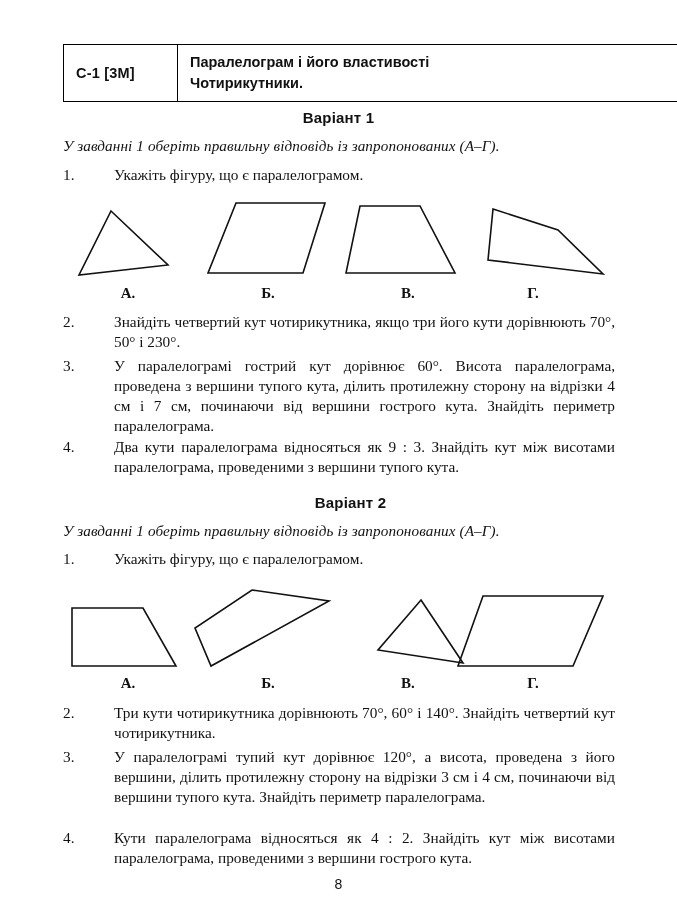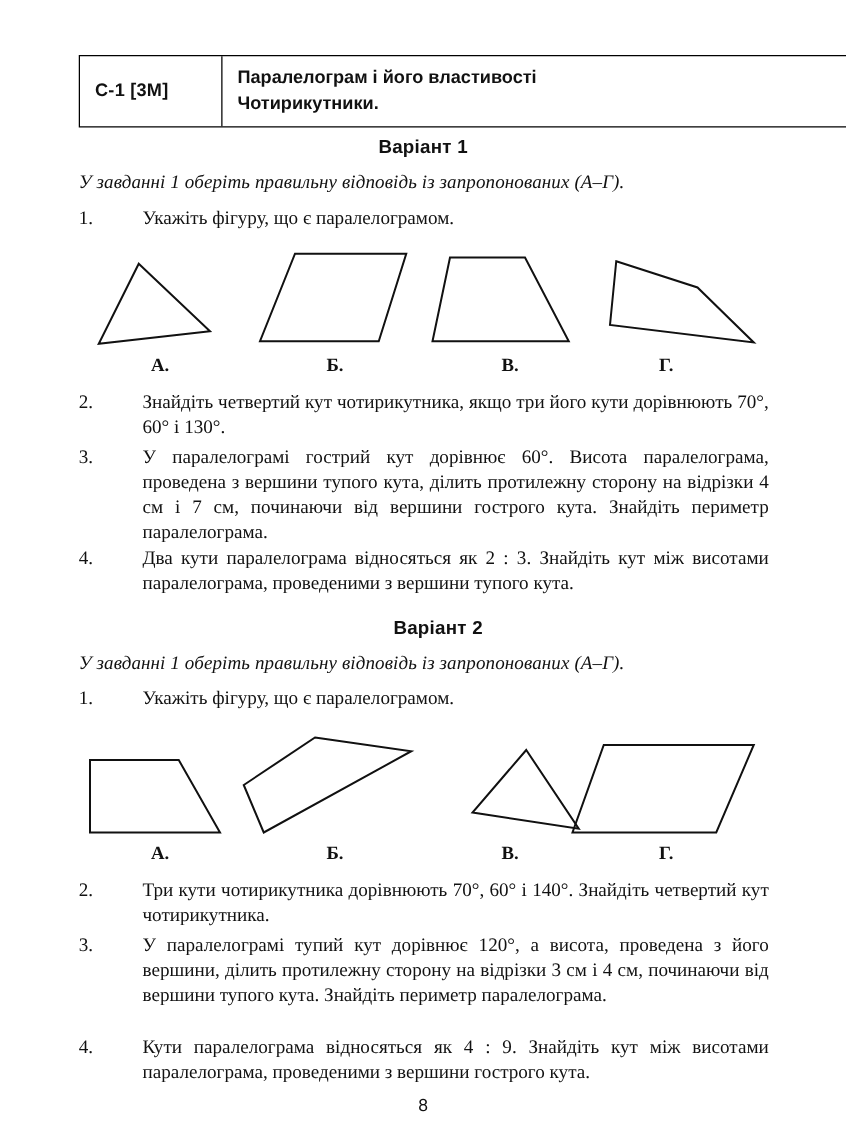--- a/index.html
+++ b/index.html
@@ -173,31 +173,31 @@
 
   <div class="labels-row labels-row-1">
     <span style="left:45px;">А.</span>
     <span style="left:185px;">Б.</span>
     <span style="left:325px;">В.</span>
     <span style="left:450px;">Г.</span>
   </div>
 
   <div class="problem" style="top:312px;">
     <span class="num">2.</span>
-    <span class="body">Знайдіть четвертий кут чотирикутника, якщо три його кути дорівнюють 70°, 60° і 130°.</span>
+    <span class="body">Знайдіть четвертий кут чотирикутника, якщо три його кути дорівнюють 70°, 50° і 230°.</span>
   </div>
 
   <div class="problem" style="top:356px;">
     <span class="num">3.</span>
     <span class="body">У паралелограмі гострий кут дорівнює 60°. Висота паралелограма, проведена з вершини тупого кута, ділить протилежну сторону на відрізки 4 см і 7 см, починаючи від вершини гострого кута. Знайдіть периметр паралелограма.</span>
   </div>
 
   <div class="problem" style="top:437px;">
     <span class="num">4.</span>
-    <span class="body">Два кути паралелограма відносяться як 2 : 3. Знайдіть кут між висотами паралелограма, проведеними з вершини тупого кута.</span>
+    <span class="body">Два кути паралелограма відносяться як 9 : 3. Знайдіть кут між висотами паралелограма, проведеними з вершини тупого кута.</span>
   </div>
 
   <div class="variant-title variant-2-title">Варіант 2</div>
   <div class="instruction instruction-2">У завданні 1 оберіть правильну відповідь із запропонованих (А–Г).</div>
 
   <div class="problem" style="top:549px;">
     <span class="num">1.</span>
     <span class="body nojust">Укажіть фігуру, що є паралелограмом.</span>
   </div>
 
@@ -222,18 +222,18 @@
     <span class="body">Три кути чотирикутника дорівнюють 70°, 60° і 140°. Знайдіть четвертий кут чотирикутника.</span>
   </div>
 
   <div class="problem" style="top:747px;">
     <span class="num">3.</span>
     <span class="body">У паралелограмі тупий кут дорівнює 120°, а висота, проведена з його вершини, ділить протилежну сторону на відрізки 3 см і 4 см, починаючи від вершини тупого кута. Знайдіть периметр паралелограма.</span>
   </div>
 
   <div class="problem" style="top:828px;">
     <span class="num">4.</span>
-    <span class="body">Кути паралелограма відносяться як 4 : 9. Знайдіть кут між висотами паралелограма, проведеними з вершини гострого кута.</span>
+    <span class="body">Кути паралелограма відносяться як 4 : 2. Знайдіть кут між висотами паралелограма, проведеними з вершини гострого кута.</span>
   </div>
 
   <div class="page-number">8</div>
 
 </div>
 
 </body></html>

